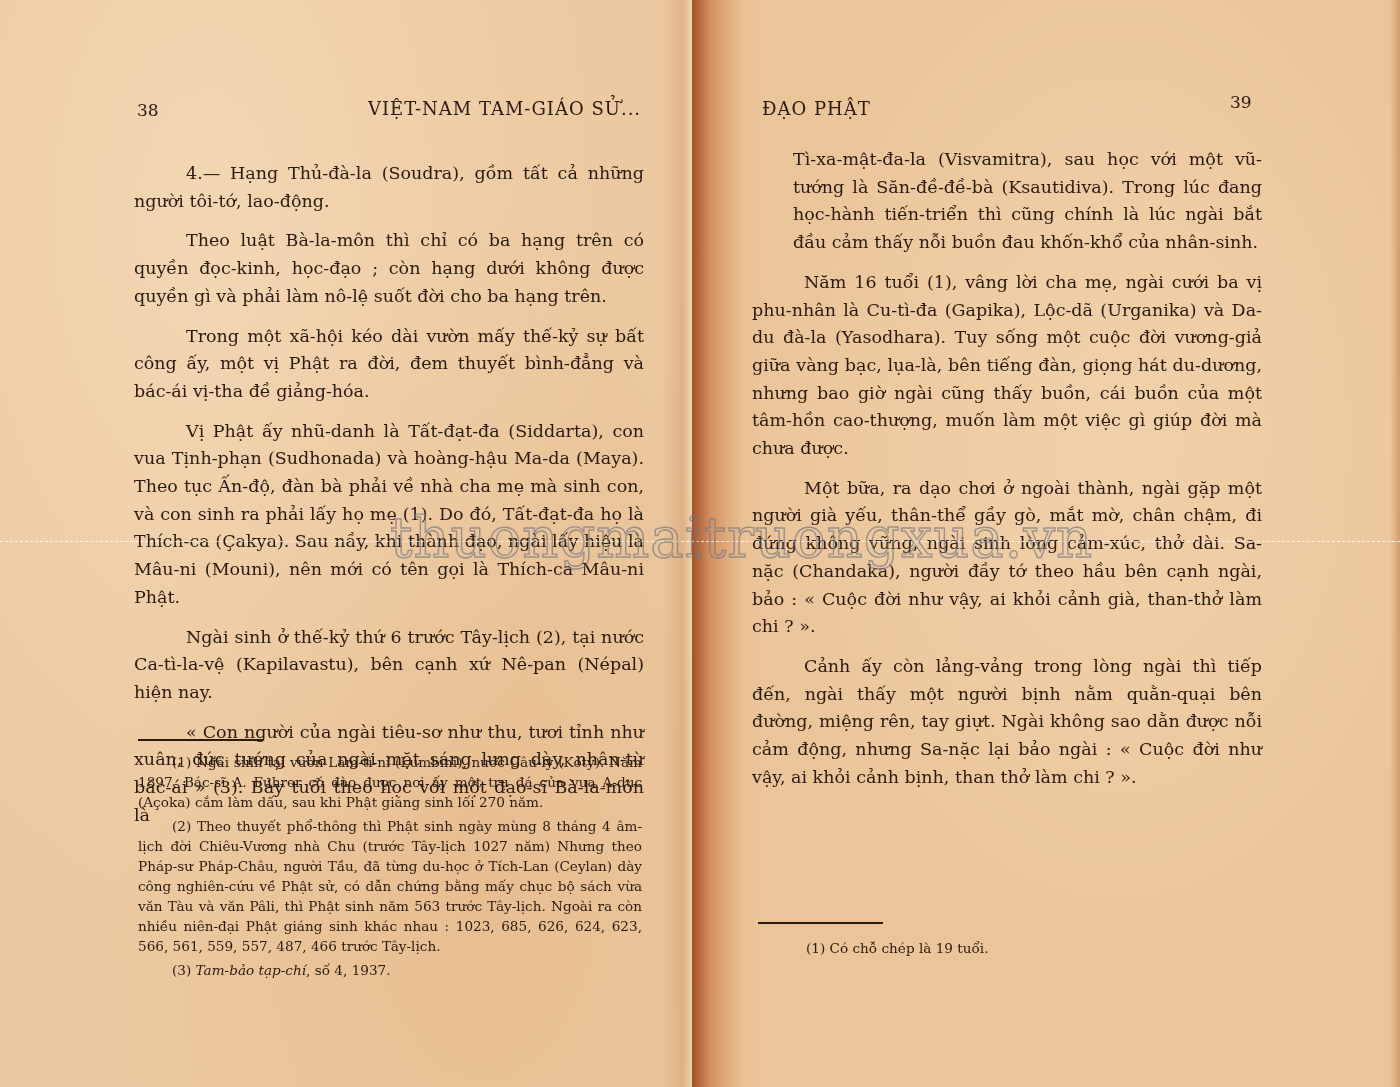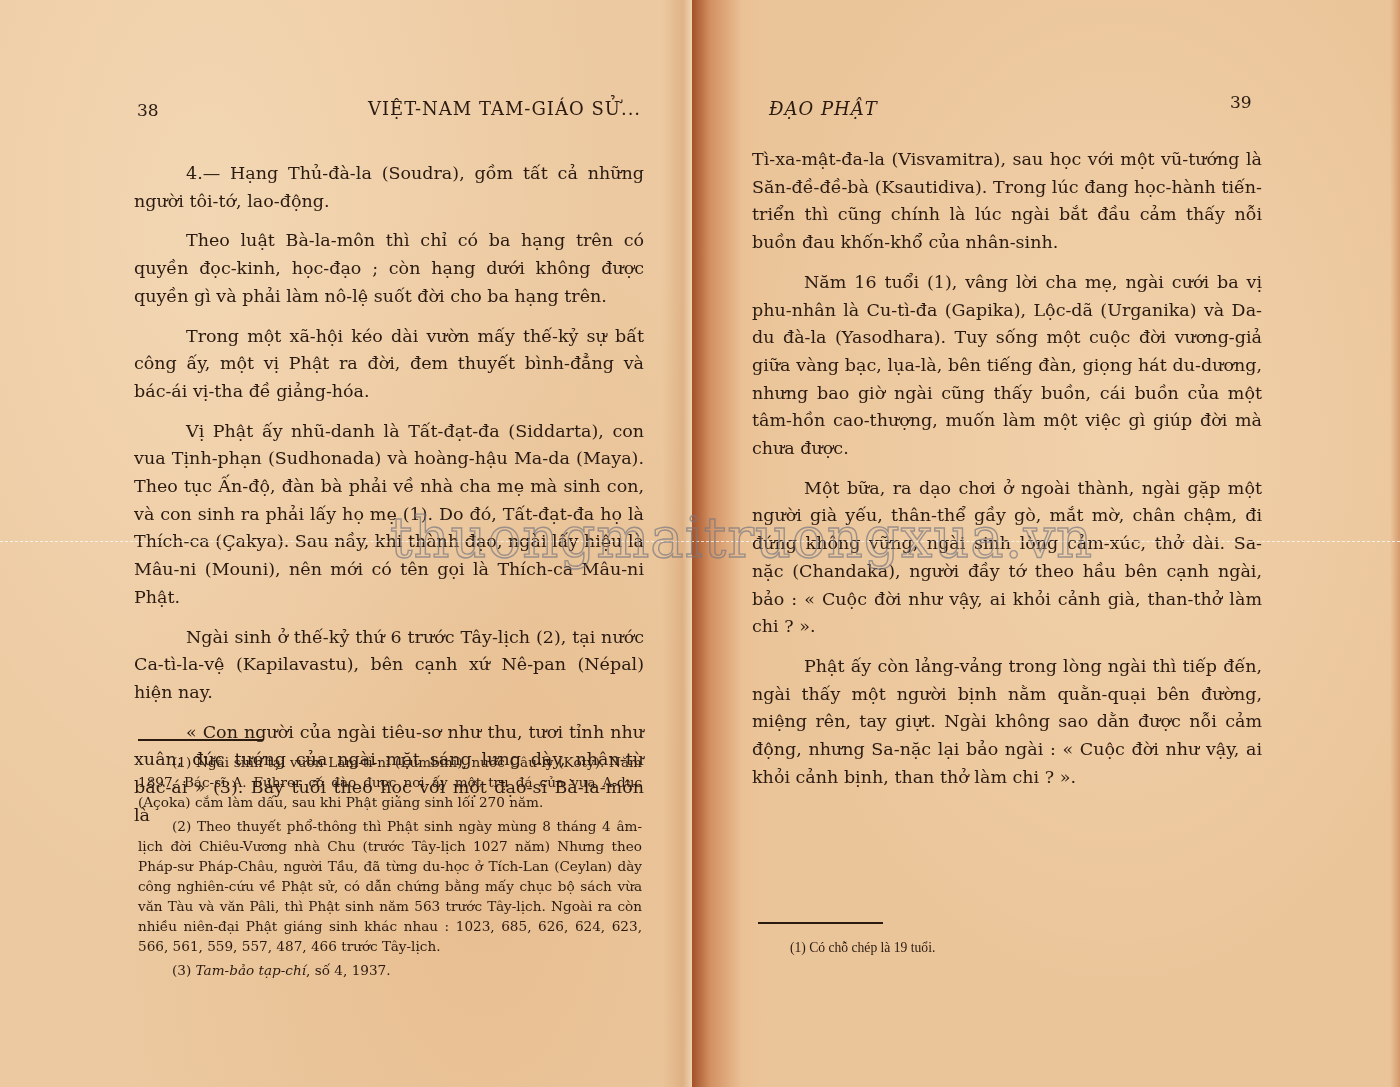--- a/index.html
+++ b/index.html
@@ -31,21 +31,21 @@
   .page.right::after {
     content: ""; position: absolute; right: 0; top: 0; width: 10px; height: 100%;
     background: linear-gradient(90deg, rgba(0,0,0,0), rgba(190,110,60,0.5));
   }
   .running-head {
     position: absolute; top: 98px; font-size: 18px; letter-spacing: 1px;
   }
   .page-num { position: absolute; top: 100px; font-size: 17px; text-align: center; }
   .text-block { position: absolute; font-size: 17.5px; line-height: 27.7px; text-align: justify; }
   .text-block p { margin: 0 0 12px 0; text-indent: 52px; }
-  .text-block p.noindent { text-indent: 0; }
+  .text-block p.noindent { text-indent: 0; margin-left: 41px; }
   .footnote-rule { position: absolute; height: 2px; width: 125px; background: #2a1a10; }
   .footnotes { position: absolute; font-size: 13.6px; line-height: 20px; text-align: justify; }
   .footnotes p { margin: 4px; text-indent: 34px; }
   .footnotes em { font-style: italic; }
   .watermark {
     position: absolute; left: 390px; top: 508px; width: 620px;
     font-family: "DejaVu Serif", serif; font-size: 56px; line-height: 60px;
     color: rgba(0,0,0,0); -webkit-text-stroke: 1.4px rgba(120,120,130,0.7);
     letter-spacing: 1px; white-space: nowrap; pointer-events: none;
   }
@@ -75,32 +75,32 @@
     <div class="footnote-rule" style="left:138px; top:739px;"></div>
 
     <div class="footnotes" style="left:134px; top:748px; width:512px;">
       <p>(1) Ngài sinh tại vườn Lam-tì-ni (Lumbini), nước Câu-ly (Koty). Năm 1897, Bác-sĩ A. Fuhrer có đào được nơi ấy một trụ đá của vua A-dục (Açoka) cắm làm dấu, sau khi Phật giáng sinh lối 270 năm.</p>
       <p>(2) Theo thuyết phổ-thông thì Phật sinh ngày mùng 8 tháng 4 âm-lịch đời Chiêu-Vương nhà Chu (trước Tây-lịch 1027 năm) Nhưng theo Pháp-sư Pháp-Châu, người Tầu, đã từng du-học ở Tích-Lan (Ceylan) dày công nghiên-cứu về Phật sử, có dẫn chứng bằng mấy chục bộ sách vừa văn Tàu và văn Pâli, thì Phật sinh năm 563 trước Tây-lịch. Ngoài ra còn nhiều niên-đại Phật giáng sinh khác nhau : 1023, 685, 626, 624, 623, 566, 561, 559, 557, 487, 466 trước Tây-lịch.</p>
       <p><span>(3) </span><em>Tam-bảo tạp-chí</em><span>, số 4, 1937.</span></p>
     </div>
   </div>
 
   <div class="page right">
-    <div class="running-head" style="left:77px;font-style:italic;">ĐẠO PHẬT</div>
+    <div class="running-head" style="left:70px;">ĐẠO PHẬT</div>
     <div class="page-num" style="left:538px; top:92px;">39</div>
 
     <div class="text-block" style="left:60px; top:146px; width:510px;">
       <p class="noindent">Tì-xa-mật-đa-la (Visvamitra), sau học với một vũ-tướng là Săn-đề-đề-bà (Ksautidiva). Trong lúc đang học-hành tiến-triển thì cũng chính là lúc ngài bắt đầu cảm thấy nỗi buồn đau khốn-khổ của nhân-sinh.</p>
       <p>Năm 16 tuổi (1), vâng lời cha mẹ, ngài cưới ba vị phu-nhân là Cu-tì-đa (Gapika), Lộc-dã (Urganika) và Da-du đà-la (Yasodhara). Tuy sống một cuộc đời vương-giả giữa vàng bạc, lụa-là, bên tiếng đàn, giọng hát du-dương, nhưng bao giờ ngài cũng thấy buồn, cái buồn của một tâm-hồn cao-thượng, muốn làm một việc gì giúp đời mà chưa được.</p>
       <p>Một bữa, ra dạo chơi ở ngoài thành, ngài gặp một người già yếu, thân-thể gầy gò, mắt mờ, chân chậm, đi đứng không vững, ngài sinh lòng cảm-xúc, thở dài. Sa-nặc (Chandaka), người đầy tớ theo hầu bên cạnh ngài, bảo : « Cuộc đời như vậy, ai khỏi cảnh già, than-thở làm chi ? ».</p>
-      <p>Phật ấy còn lảng-vảng trong lòng ngài thì tiếp đến, ngài thấy một người bịnh nằm quằn-quại bên đường, miệng rên, tay giựt. Ngài không sao dằn được nỗi cảm động, nhưng Sa-nặc lại bảo ngài : « Cuộc đời như vậy, ai khỏi cảnh bịnh, than thở làm chi ? ».</p>
+      <p>Cảnh ấy còn lảng-vảng trong lòng ngài thì tiếp đến, ngài thấy một người bịnh nằm quằn-quại bên đường, miệng rên, tay giựt. Ngài không sao dằn được nỗi cảm động, nhưng Sa-nặc lại bảo ngài : « Cuộc đời như vậy, ai khỏi cảnh bịnh, than thở làm chi ? ».</p>
     </div>
 
     <div class="footnote-rule" style="left:66px; top:922px;"></div>
 
-    <div class="footnotes" style="left:60px; top:934px; width:510px;font-family:Liberation Serif, serif;">
+    <div class="footnotes" style="left:76px; top:934px; width:510px;">
       <p>(1) Có chỗ chép là 19 tuổi.</p>
     </div>
   </div>
 
   <div class="watermark-line"></div>
   <div class="watermark">thuongmaitruongxua.vn</div>
 </div>
 
 </body></html>

